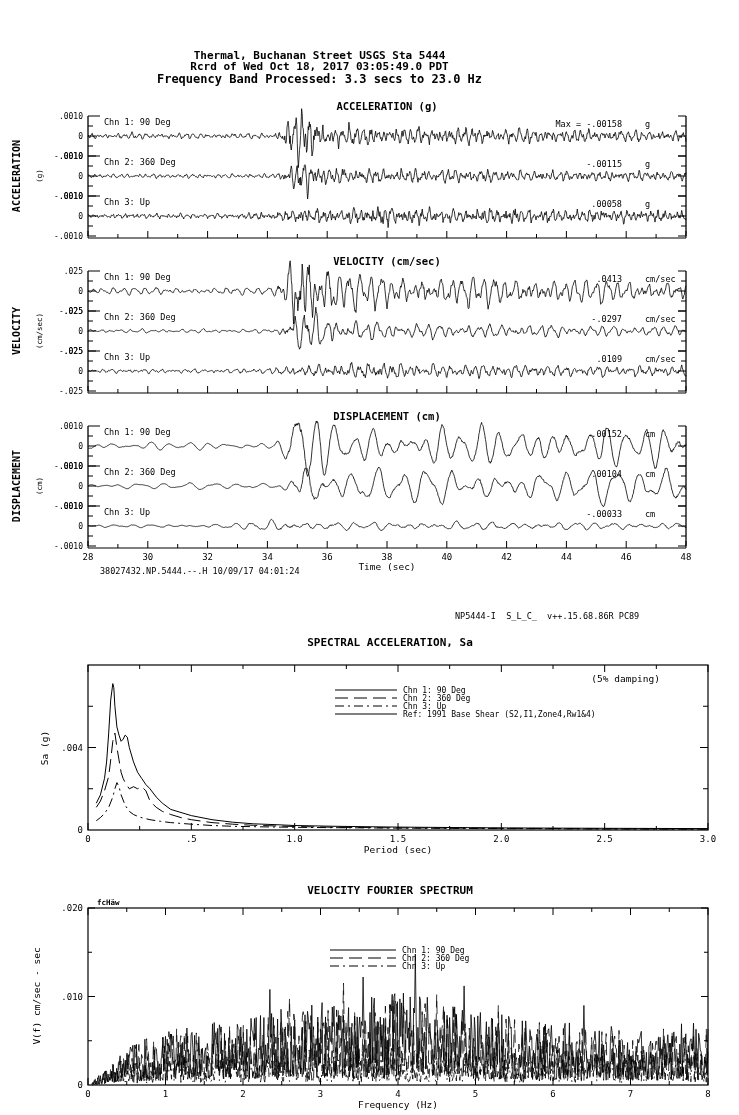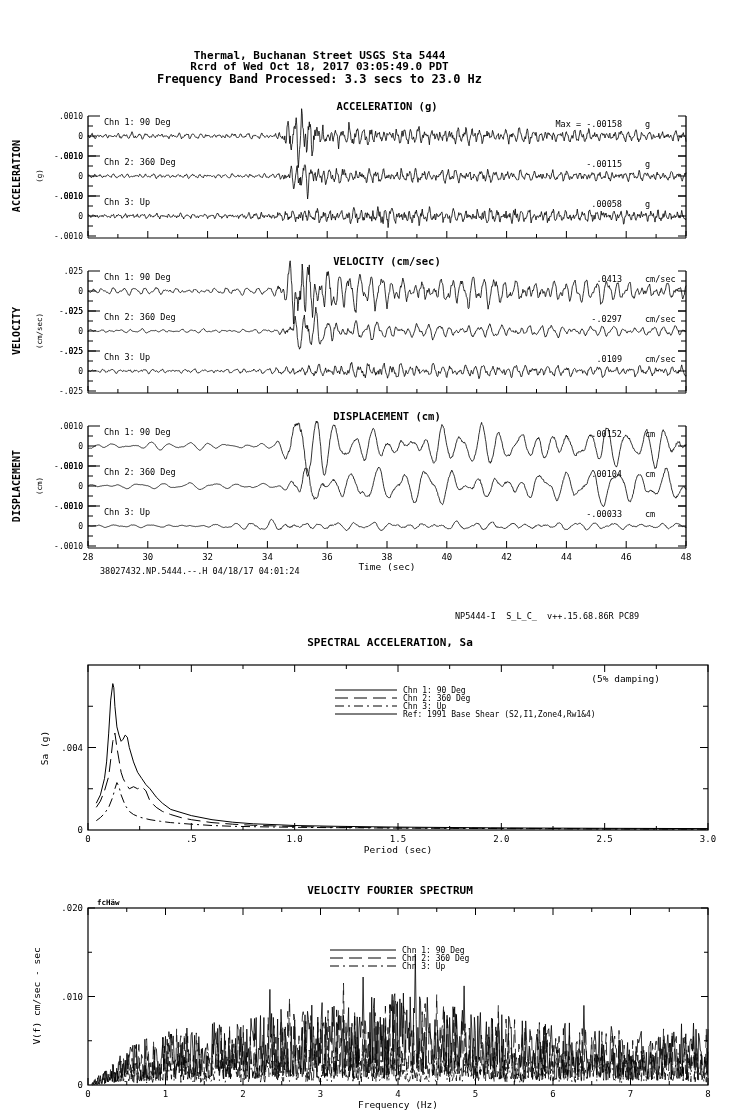--- a/index.html
+++ b/index.html
@@ -284,21 +284,21 @@
       <text x="327.2" y="150" font-size="9" text-anchor="middle">36</text>
       <text x="387" y="150" font-size="9" text-anchor="middle">38</text>
       <text x="446.8" y="150" font-size="9" text-anchor="middle">40</text>
       <text x="506.6" y="150" font-size="9" text-anchor="middle">42</text>
       <text x="566.4" y="150" font-size="9" text-anchor="middle">44</text>
       <text x="626.2" y="150" font-size="9" text-anchor="middle">46</text>
       <text x="686" y="150" font-size="9" text-anchor="middle">48</text>
       <text x="387" y="160" font-size="9.5" text-anchor="middle">Time (sec)</text>
     </svg>
 
-  <div class="foot left">38027432.NP.5444.--.H 04/18/17 04:01:24</div>
+  <div class="foot left">38027432.NP.5444.--.H 10/09/17 04:01:24</div>
   <div class="foot right">NP5444-I  S_L_C_  v++.15.68.86R PC89</div>
 
   <svg id="sa" width="739" height="232" style="top:632px">
       <text x="390" y="14" font-size="11" text-anchor="middle" font-weight="bold">SPECTRAL ACCELERATION, Sa</text>
       <rect x="88" y="33" width="620" height="165" stroke-width="1.2"></rect>
       <line x1="88" y1="191" x2="88" y2="198" stroke-width="1"></line>
       <line x1="88" y1="33" x2="88" y2="40" stroke-width="1"></line>
       <text x="88" y="210" font-size="9" text-anchor="middle">0</text>
       <line x1="139.66666666666666" y1="194" x2="139.66666666666666" y2="198" stroke-width="1"></line>
       <line x1="139.66666666666666" y1="33" x2="139.66666666666666" y2="37" stroke-width="1"></line>

